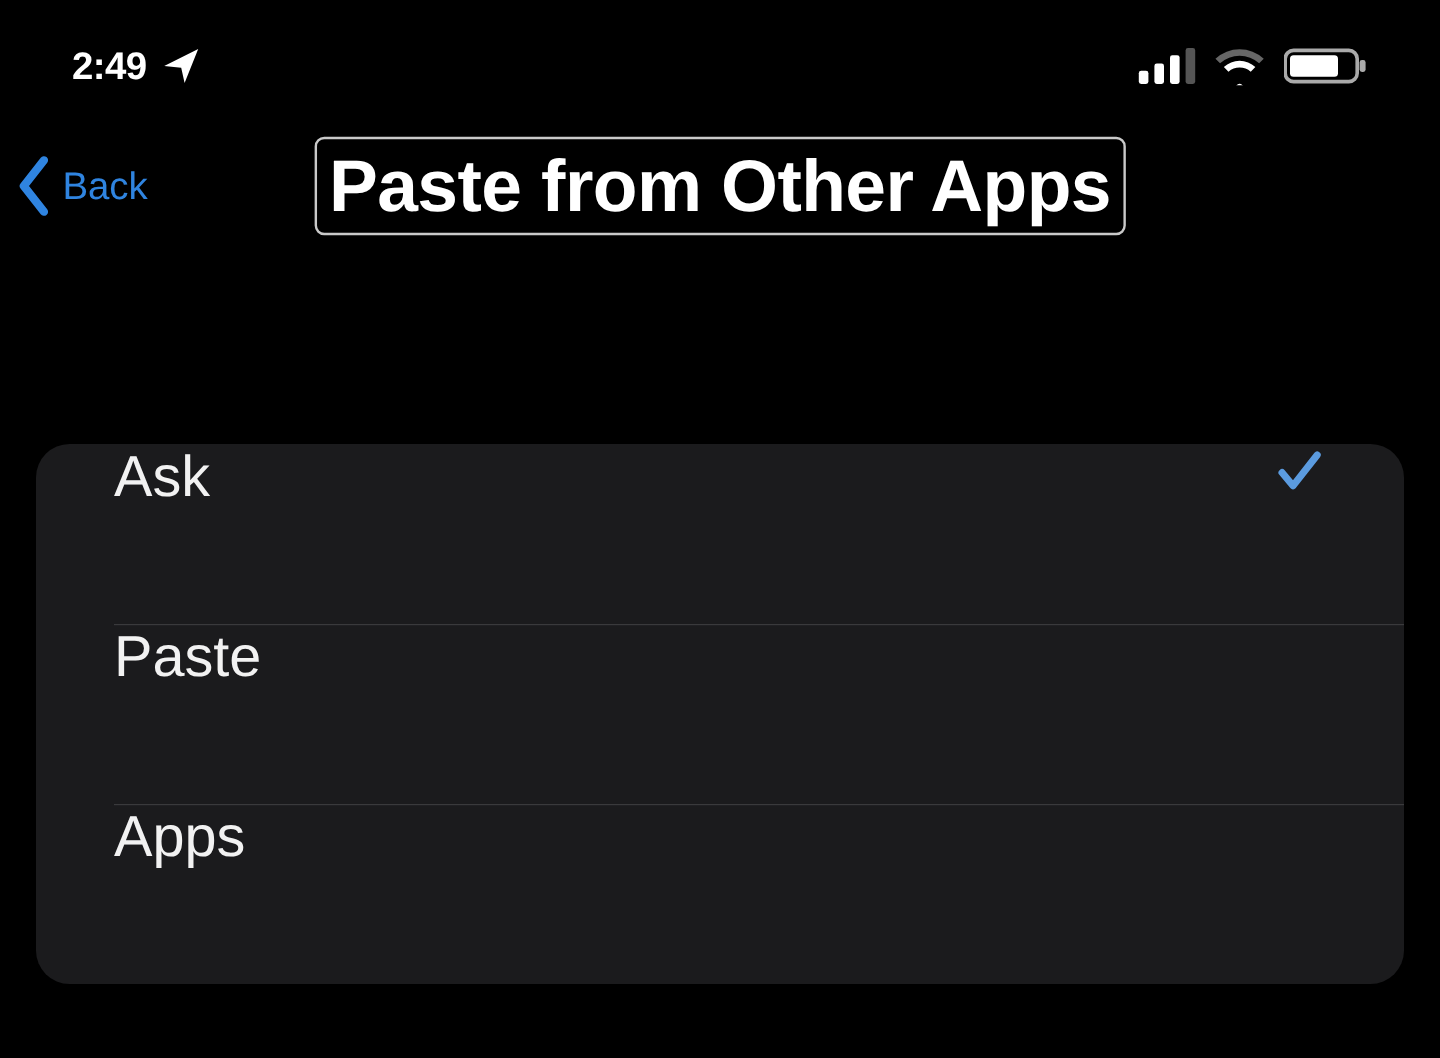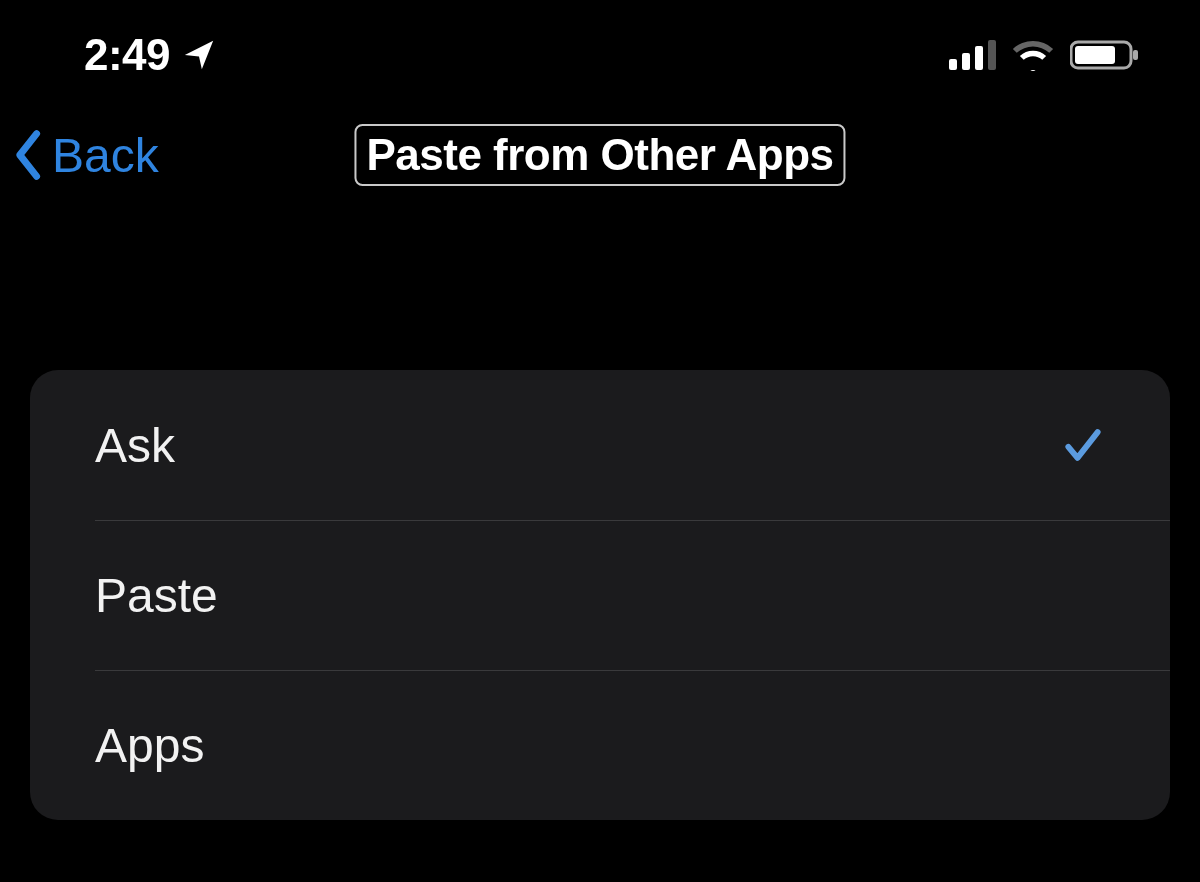--- a/index.html
+++ b/index.html
@@ -21,24 +21,23 @@
       display: flex;
       justify-content: space-between;
       align-items: center;
       padding: 40px 60px 30px 60px;
       height: 100px;
     }
     .status-left {
       display: flex;
       align-items: center;
       gap: 12px;
-      font-size: 44px;
+      font-size: 32px;
       font-weight: 600;
       letter-spacing: -0.5px;
-      margin-left: 24px;
     }
     .status-left .loc-icon {
       display: inline-flex;
     }
     .status-right {
       display: flex;
       align-items: center;
       gap: 16px;
     }
 
@@ -69,55 +68,55 @@
       display: flex;
       align-items: center;
     }
     .back-button {
       position: absolute;
       left: 12px;
       display: flex;
       align-items: center;
       gap: 6px;
       color: #2f84e0;
-      font-size: 48px;
+      font-size: 32px;
       font-weight: 400;
       cursor: pointer;
     }
     .back-chevron {
       display: inline-flex;
     }
     .page-title-wrap {
       position: absolute;
       left: 50%;
       transform: translateX(-50%);
     }
     .page-title {
-      font-size: 44px;
+      font-size: 61px;
       font-weight: 600;
       color: #ffffff;
       border: 2px solid #c9c9c9;
       border-radius: 8px;
       padding: 4px 10px;
       letter-spacing: -0.5px;
       white-space: nowrap;
     }
 
     
     .options-group {
       margin: 160px 30px 0 30px;
       background: #1b1b1d;
       border-radius: 28px;
       overflow: hidden;
     }
     .option-row {
       display: flex;
-      align-items: center;
+      align-items: flex-start;
       justify-content: space-between;
-      padding: 10px 65px;
+      padding: 0 65px;
       height: 150px;
       cursor: pointer;
       position: relative;
     }
     .option-row + .option-row::before {
       content: "";
       position: absolute;
       top: 0;
       left: 65px;
       right: 0;

